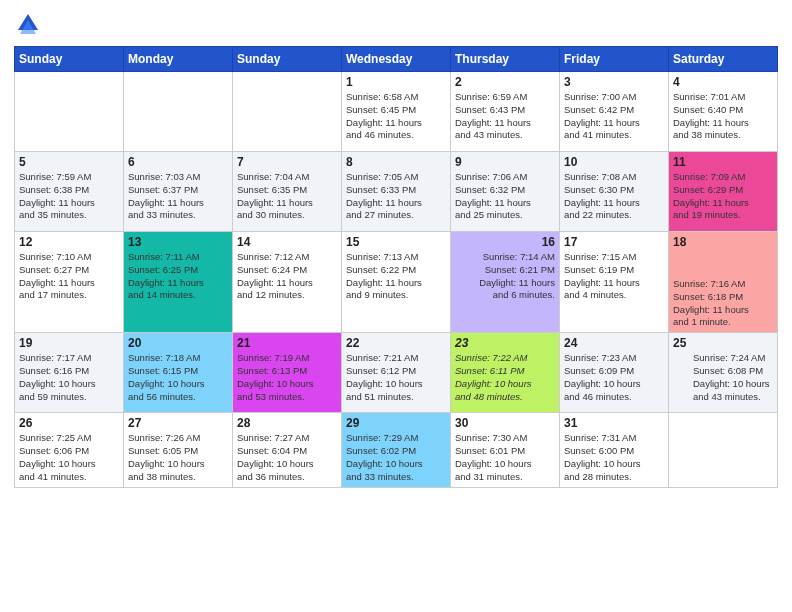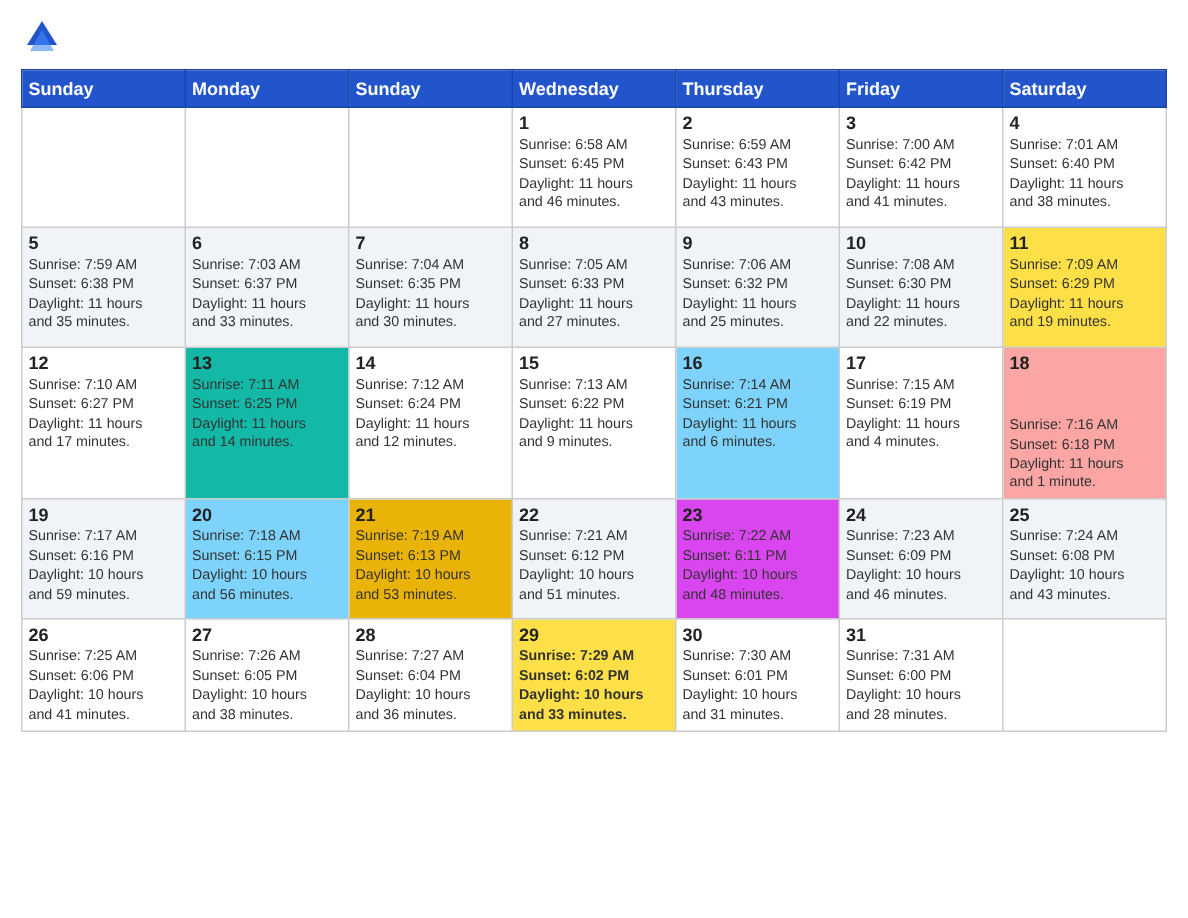--- a/index.html
+++ b/index.html
@@ -206,21 +206,21 @@
 Daylight: 11 hours
 and 25 minutes.</div>
           </td>
           <td style="background: rgb(240, 244, 248);">
             <div class="day-number">10</div>
             <div class="day-info" style="white-space: pre-line;">Sunrise: 7:08 AM
 Sunset: 6:30 PM
 Daylight: 11 hours
 and 22 minutes.</div>
           </td>
-          <td style="background: #fde047;">
+          <td style="background: #ec4899;">
             <div class="day-number">11</div>
             <div class="day-info" style="white-space: pre-line;">Sunrise: 7:09 AM
 Sunset: 6:29 PM
 Daylight: 11 hours
 and 19 minutes.</div>
           </td>
         </tr>
         <tr>
           <td style="background: rgb(255, 255, 255);">
             <div class="day-number">12</div>
@@ -243,21 +243,21 @@
 Daylight: 11 hours
 and 12 minutes.</div>
           </td>
           <td style="background: rgb(255, 255, 255);">
             <div class="day-number">15</div>
             <div class="day-info" style="white-space: pre-line;">Sunrise: 7:13 AM
 Sunset: 6:22 PM
 Daylight: 11 hours
 and 9 minutes.</div>
           </td>
-          <td style="background: #7dd3fc;">
+          <td style="background: #c4b5fd; text-align: right;">
             <div class="day-number">16</div>
             <div class="day-info" style="white-space: pre-line;">Sunrise: 7:14 AM
 Sunset: 6:21 PM
 Daylight: 11 hours
 and 6 minutes.</div>
           </td>
           <td style="background: rgb(255, 255, 255);">
             <div class="day-number">17</div>
             <div class="day-info" style="white-space: pre-line;">Sunrise: 7:15 AM
 Sunset: 6:19 PM
@@ -280,51 +280,51 @@
 Daylight: 10 hours
 and 59 minutes.</div>
           </td>
           <td style="background: #7dd3fc;">
             <div class="day-number">20</div>
             <div class="day-info" style="white-space: pre-line;">Sunrise: 7:18 AM
 Sunset: 6:15 PM
 Daylight: 10 hours
 and 56 minutes.</div>
           </td>
-          <td style="background: #eab308;">
+          <td style="background: #d946ef;">
             <div class="day-number">21</div>
             <div class="day-info" style="white-space: pre-line;">Sunrise: 7:19 AM
 Sunset: 6:13 PM
 Daylight: 10 hours
 and 53 minutes.</div>
           </td>
           <td style="background: rgb(240, 244, 248);">
             <div class="day-number">22</div>
             <div class="day-info" style="white-space: pre-line;">Sunrise: 7:21 AM
 Sunset: 6:12 PM
 Daylight: 10 hours
 and 51 minutes.</div>
           </td>
-          <td style="background: #d946ef;">
+          <td style="background: #bef264; font-style: italic;">
             <div class="day-number">23</div>
             <div class="day-info" style="white-space: pre-line;">Sunrise: 7:22 AM
 Sunset: 6:11 PM
 Daylight: 10 hours
 and 48 minutes.</div>
           </td>
           <td style="background: rgb(240, 244, 248);">
             <div class="day-number">24</div>
             <div class="day-info" style="white-space: pre-line;">Sunrise: 7:23 AM
 Sunset: 6:09 PM
 Daylight: 10 hours
 and 46 minutes.</div>
           </td>
           <td style="background: rgb(240, 244, 248);">
             <div class="day-number">25</div>
-            <div class="day-info" style="white-space: pre-line;">Sunrise: 7:24 AM
+            <div class="day-info" style="white-space: pre-line; margin-left: 20px;">Sunrise: 7:24 AM
 Sunset: 6:08 PM
 Daylight: 10 hours
 and 43 minutes.</div>
           </td>
         </tr>
         <tr class="last-row">
           <td style="background: rgb(255, 255, 255);">
             <div class="day-number">26</div>
             <div class="day-info" style="white-space: pre-line;">Sunrise: 7:25 AM
 Sunset: 6:06 PM
@@ -338,23 +338,23 @@
 Daylight: 10 hours
 and 38 minutes.</div>
           </td>
           <td style="background: rgb(255, 255, 255);">
             <div class="day-number">28</div>
             <div class="day-info" style="white-space: pre-line;">Sunrise: 7:27 AM
 Sunset: 6:04 PM
 Daylight: 10 hours
 and 36 minutes.</div>
           </td>
-          <td style="background: #fde047;">
+          <td style="background: #7dd3fc;">
             <div class="day-number">29</div>
-            <div class="day-info" style="white-space: pre-line; font-weight: bold;">Sunrise: 7:29 AM
+            <div class="day-info" style="white-space: pre-line;">Sunrise: 7:29 AM
 Sunset: 6:02 PM
 Daylight: 10 hours
 and 33 minutes.</div>
           </td>
           <td style="background: rgb(255, 255, 255);">
             <div class="day-number">30</div>
             <div class="day-info" style="white-space: pre-line;">Sunrise: 7:30 AM
 Sunset: 6:01 PM
 Daylight: 10 hours
 and 31 minutes.</div>

